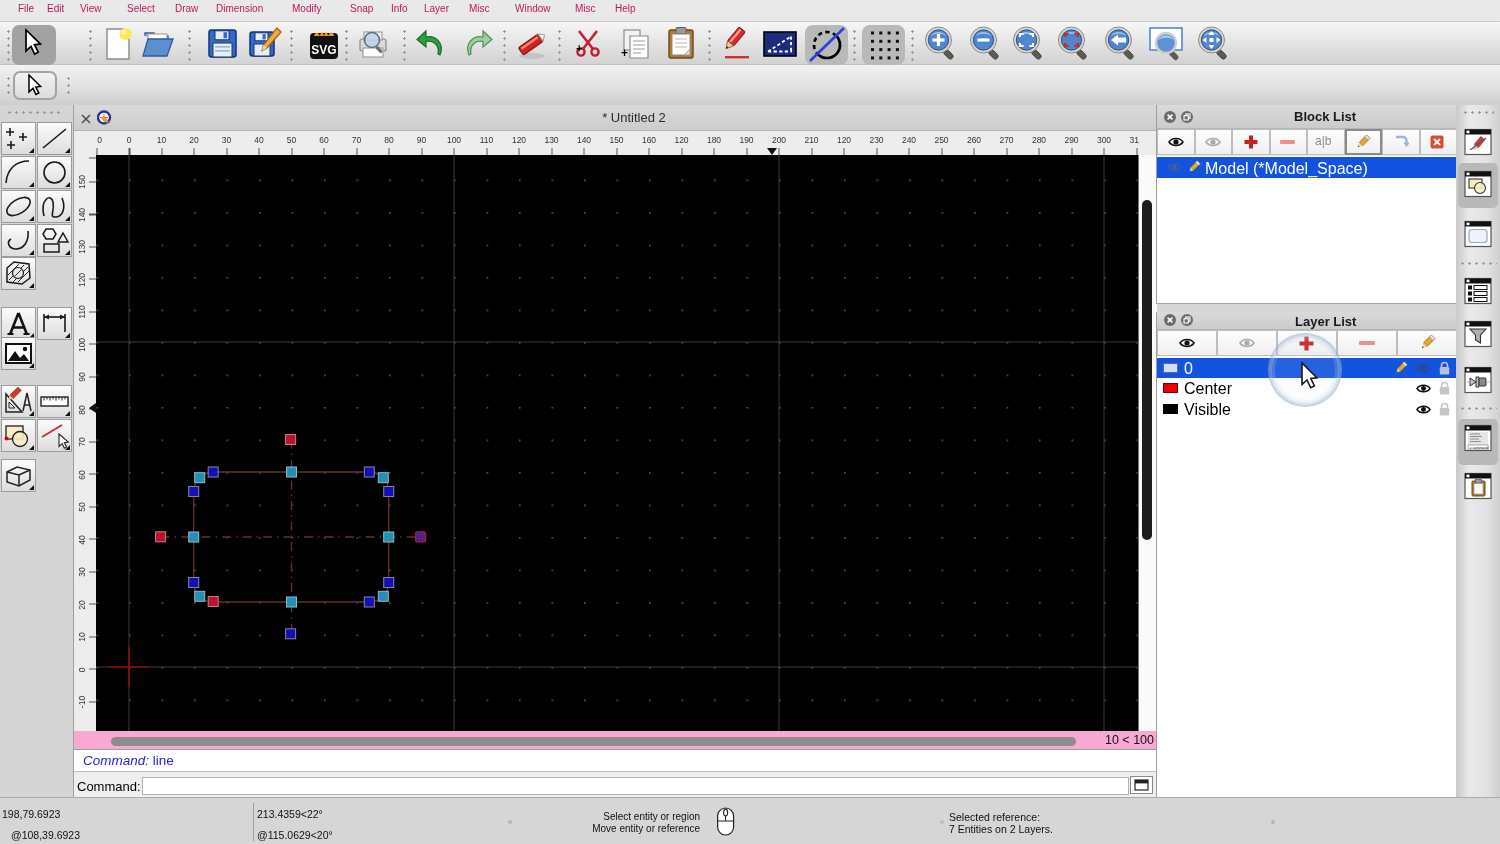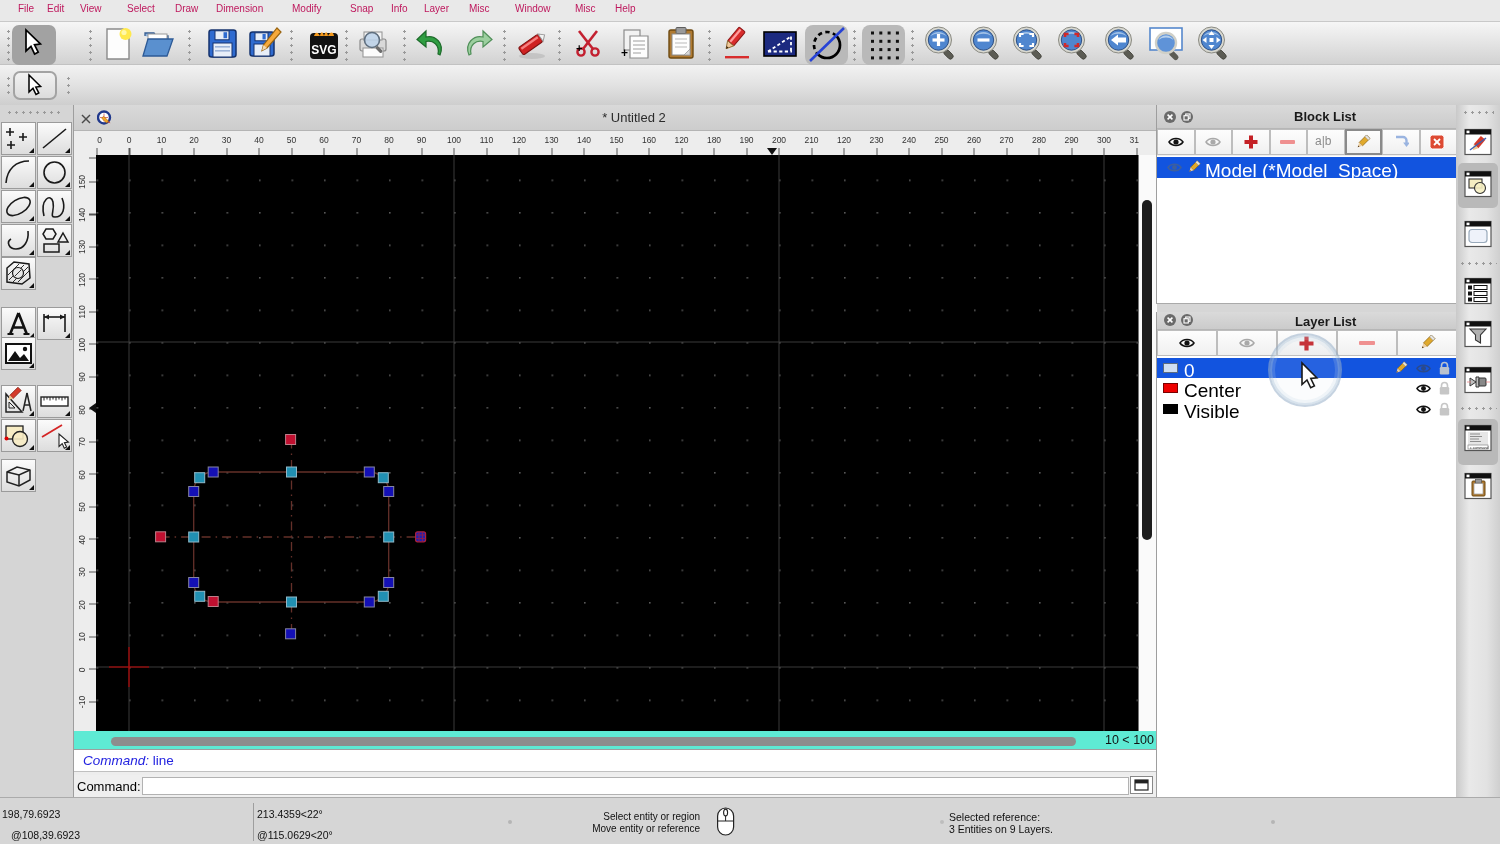--- a/index.html
+++ b/index.html
@@ -17,30 +17,30 @@
 .pbtn svg{position:absolute;left:0;top:0}
 .corner{position:absolute;right:1px;bottom:1px;width:0;height:0;border-left:5px solid transparent;border-bottom:5px solid #111}
 .docwin{left:73px;top:105px;width:1083px;height:692px;background:#ededed;border-left:1px solid #9e9e9e}
 .tabbar{position:absolute;left:0;top:0;width:1083px;height:26px;background:linear-gradient(180deg,#d9d9d9,#cdcdcd);border-bottom:1px solid #b4b4b4}
 .hruler{position:absolute;left:0;top:26px;width:1065px;height:24px;background:#ededed;overflow:hidden}
 .rnum{position:absolute;font-size:8.5px;color:#333;top:4px;transform:translateX(-50%)}
 .vnum{position:absolute;font-size:8.5px;color:#333;left:8px;transform:translate(-50%,-50%) rotate(-90deg)}
 .canvas{position:absolute;left:22px;top:50px}
 .vscroll{position:absolute;left:1064.5px;top:50px;width:18.5px;height:576px;background:#fafafa}
 .vthumb{position:absolute;left:3px;top:45px;width:10px;height:340px;background:#1d1d1d;border-radius:5px}
-.hscroll{position:absolute;left:0px;top:626px;width:1083px;height:17.5px;background:#5eead4}
+.hscroll{position:absolute;left:0px;top:626px;width:1083px;height:17.5px;background:#f9a8d4}
 .hthumb{position:absolute;left:37px;top:5.5px;width:965px;height:9px;background:#8d8d8d;border-radius:4.5px}
 .cmdhist{position:absolute;left:0;top:643.5px;width:1083px;height:23px;background:#fff;border-top:1px solid #9e9e9e;border-bottom:1px solid #c0c0c0;font-size:13.5px;color:#2323e0;padding:3px 0 0 9px}
 .cmdinput{position:absolute;left:0;top:669.5px;width:1083px;height:22.5px;background:#efefef;font-size:13px;color:#000}
 .statusbar{left:0;top:797px;width:1500px;height:47px;background:#d6d6d6;border-top:1px solid #ababab;font-size:10.5px;color:#111}
 .panel{position:absolute;background:#fff;border-left:1px solid #9e9e9e}
 .ptitle{position:absolute;left:0;top:0;width:100%;height:23.5px;background:linear-gradient(180deg,#dadada,#cbcbcb);border-bottom:1px solid #b6b6b6}
 .ptxt{position:absolute;top:4px;font-size:13px;font-weight:700;color:#1a1a1a}
 .circbtn{position:absolute;width:12px;height:12px;border-radius:50%;background:#6a6a6a}
-.prow{position:absolute;width:100%;height:20.5px;font-size:19px}
+.prow{position:absolute;width:100%;height:20.5px;font-size:16px}
 .bluerow{background:#1254df;color:#fff}
 .tbbtn{position:absolute;height:26px;background:linear-gradient(180deg,#fdfdfd,#f0f0f0);border:1px solid #b5b5b5}
 .rightstrip{left:1456px;top:105px;width:44px;height:692px;background:linear-gradient(90deg,#c9c9c9,#e9e9e9 30%,#e2e2e2 70%,#cfcfcf)}
 .dockicon{position:absolute;left:8px;width:28px;height:29px}
 </style></head>
 <body>
 
 <div class="abs menubar">
 <span style="left:18px">File</span>
 <span style="left:47px">Edit</span>
@@ -902,20 +902,20 @@
 <div style="position:absolute;left:257px;top:31px;font-size:10.5px">@115.0629&lt;20°</div>
 <div style="position:absolute;left:500px;top:13px;width:200px;text-align:right;font-size:10px">Select entity or region</div>
 <div style="position:absolute;left:500px;top:24.5px;width:200px;text-align:right;font-size:10px">Move entity or reference</div>
 <svg style="position:absolute;left:716px;top:9px" width="19" height="29" viewBox="0 0 19 29">
 <rect x="1.6" y="1" width="16" height="27" rx="8" fill="#fff" stroke="#222" stroke-width="1.2"></rect>
 <path d="M9.6,8.5 V14" stroke="#222" stroke-width="1"></path>
       <path d="M1.6,14 H17.6" stroke="#222" stroke-width="1"></path>
 <ellipse cx="9.6" cy="5.5" rx="2" ry="3.4" fill="#fff" stroke="#222" stroke-width="1.1"></ellipse>
     </svg>
 <div style="position:absolute;left:949px;top:13px;font-size:10.5px">Selected reference:</div>
-<div style="position:absolute;left:949px;top:24.5px;font-size:10.5px">3 Entities on 9 Layers.</div>
+<div style="position:absolute;left:949px;top:24.5px;font-size:10.5px">7 Entities on 2 Layers.</div>
 <div style="position:absolute;left:940px;top:22px;width:4px;height:4px;border-radius:50%;background:#bdbdbd"></div>
 <div style="position:absolute;left:508px;top:22px;width:4px;height:4px;border-radius:50%;background:#b5b5b5"></div>
 <div style="position:absolute;left:1271px;top:22px;width:4px;height:4px;border-radius:50%;background:#b5b5b5"></div>
 </div>
 <div style="position:absolute;left:1268px;top:333px;width:74px;height:74px;border-radius:50%;border:2px solid rgba(145,172,198,0.5);box-shadow:inset 0 0 0 2px rgba(168,192,214,0.32), inset 0 0 0 5px rgba(188,208,226,0.2);background:rgba(218,230,240,0.1)"></div>
 <svg style="position:absolute;left:1297px;top:361px" width="22" height="33" viewBox="0 0 22 33">
 <path d="M5,2 L5,23.5 L10,19 L13.7,26.8 L17.4,25 L13.8,17.5 L19.8,16.8 Z" fill="#fff" stroke="#1a1a1a" stroke-width="1.6"></path>
   </svg>
 </body></html>

